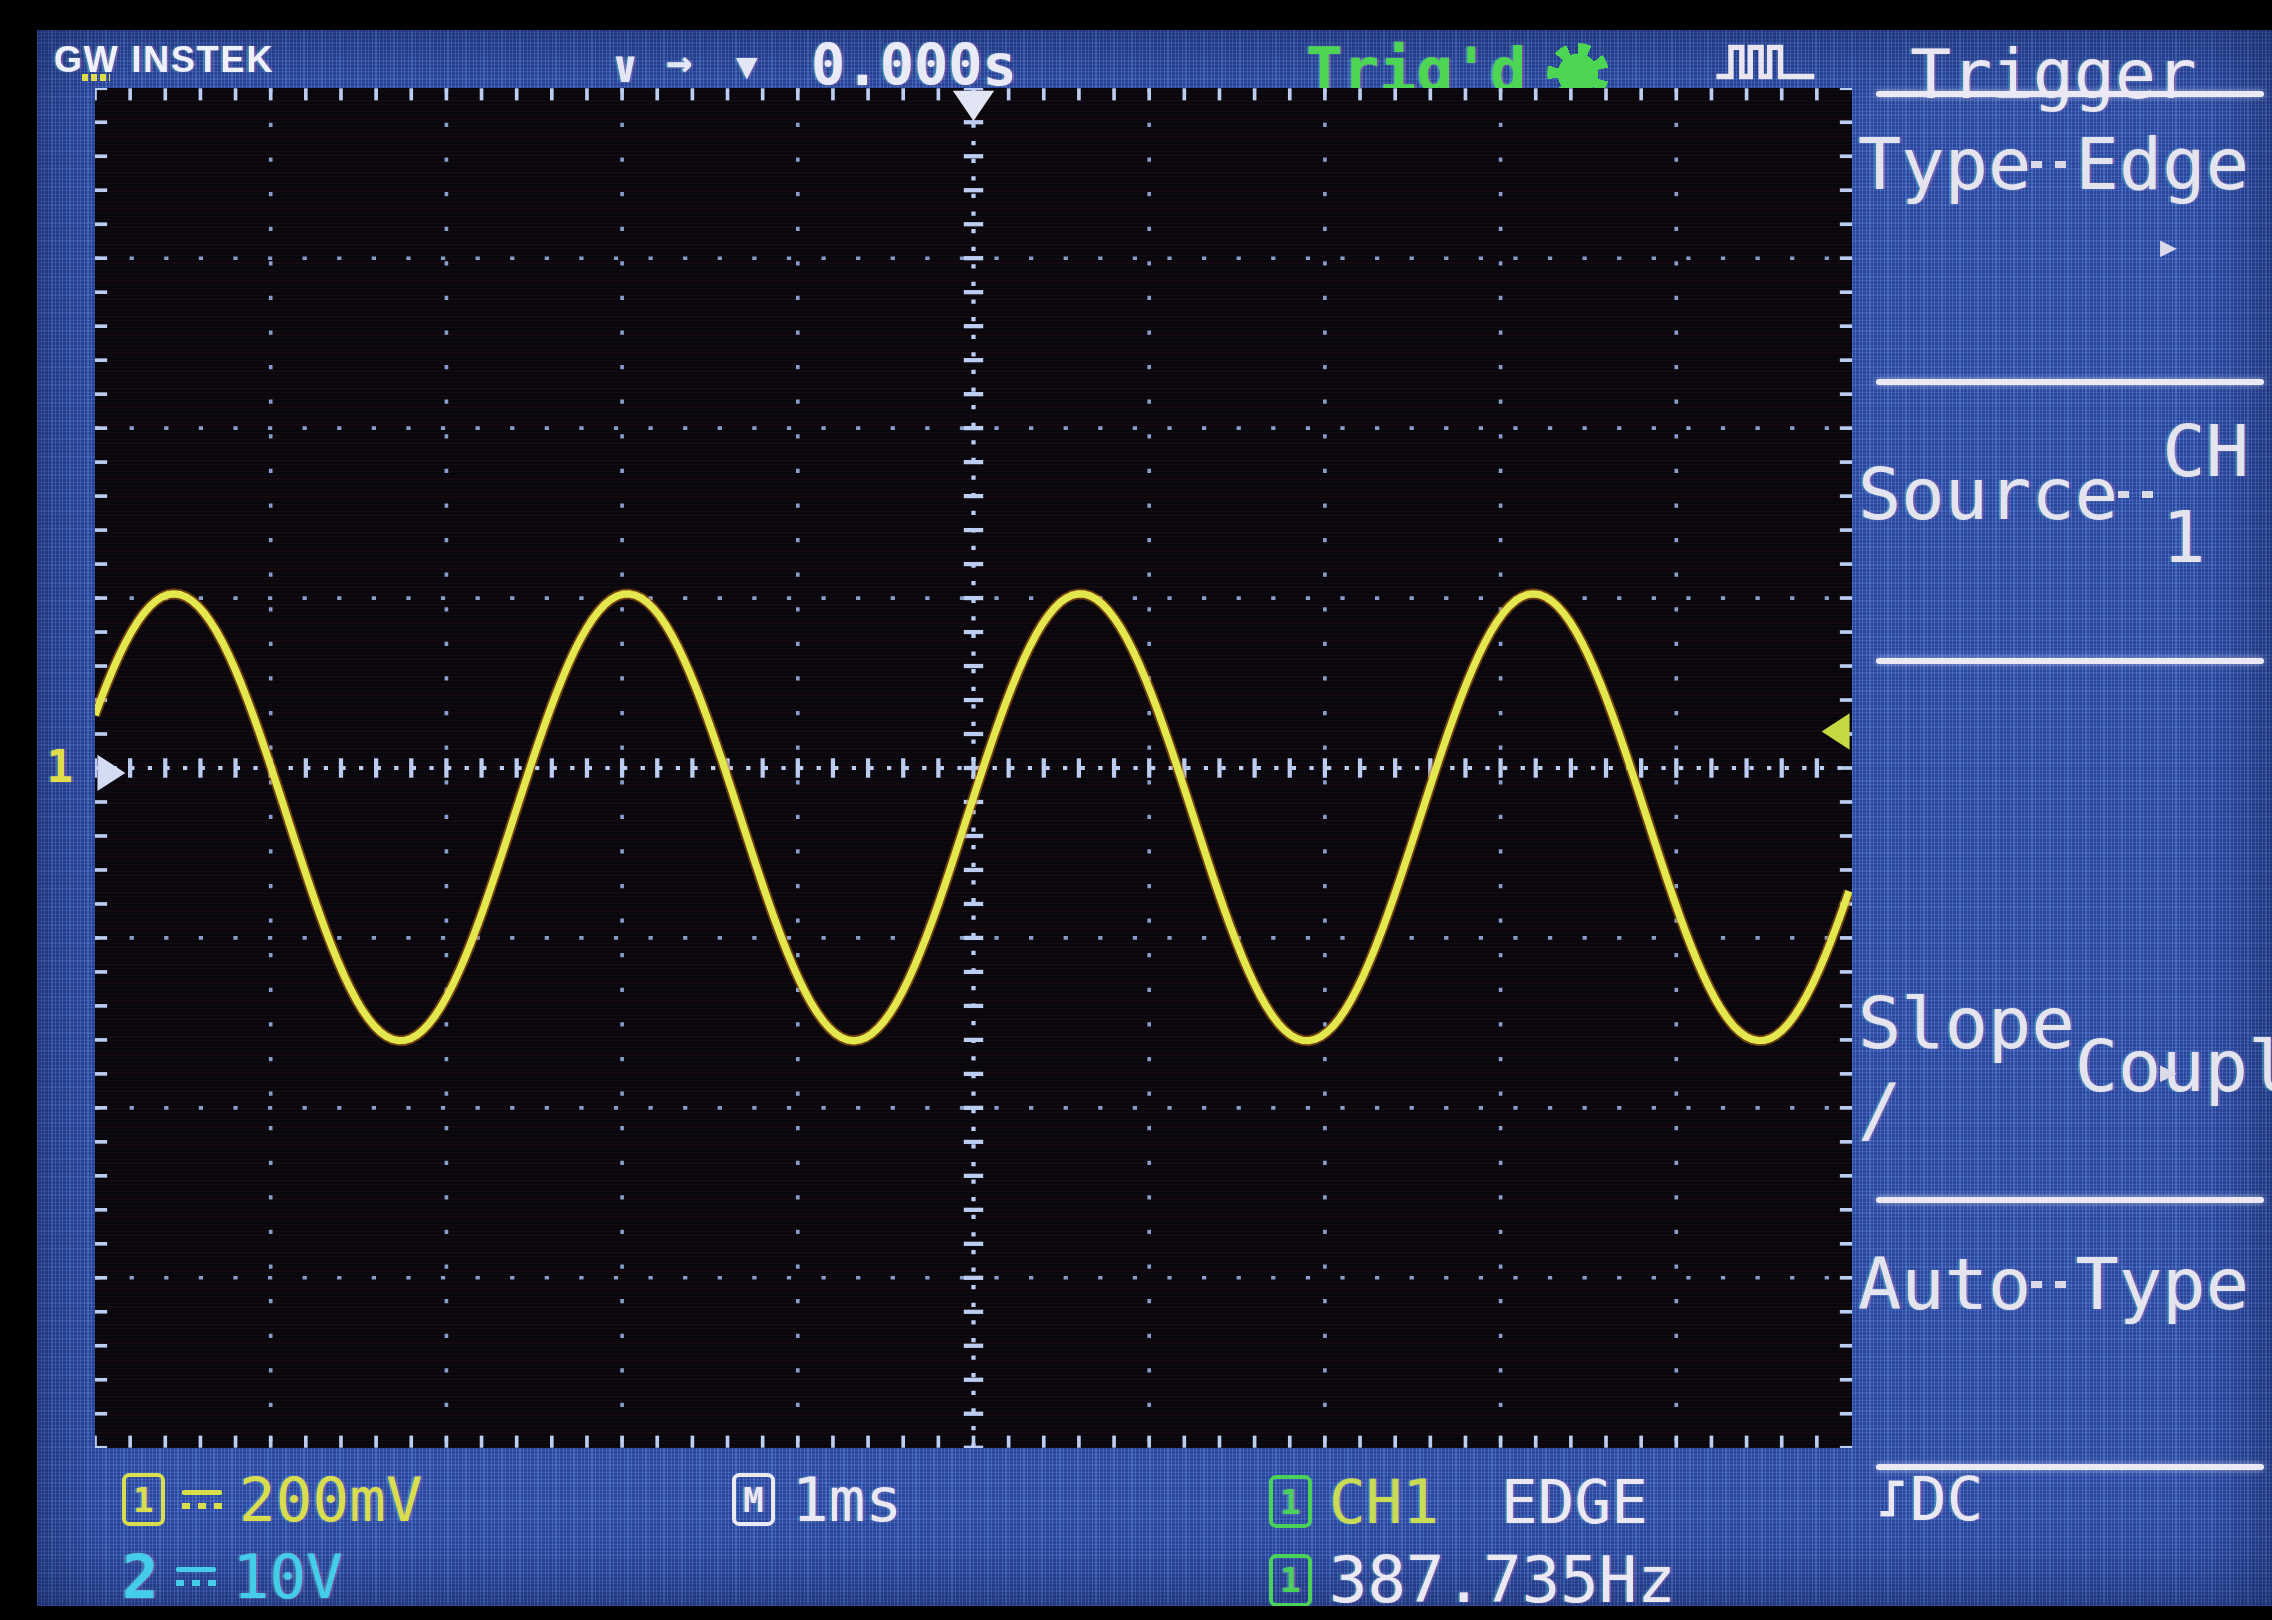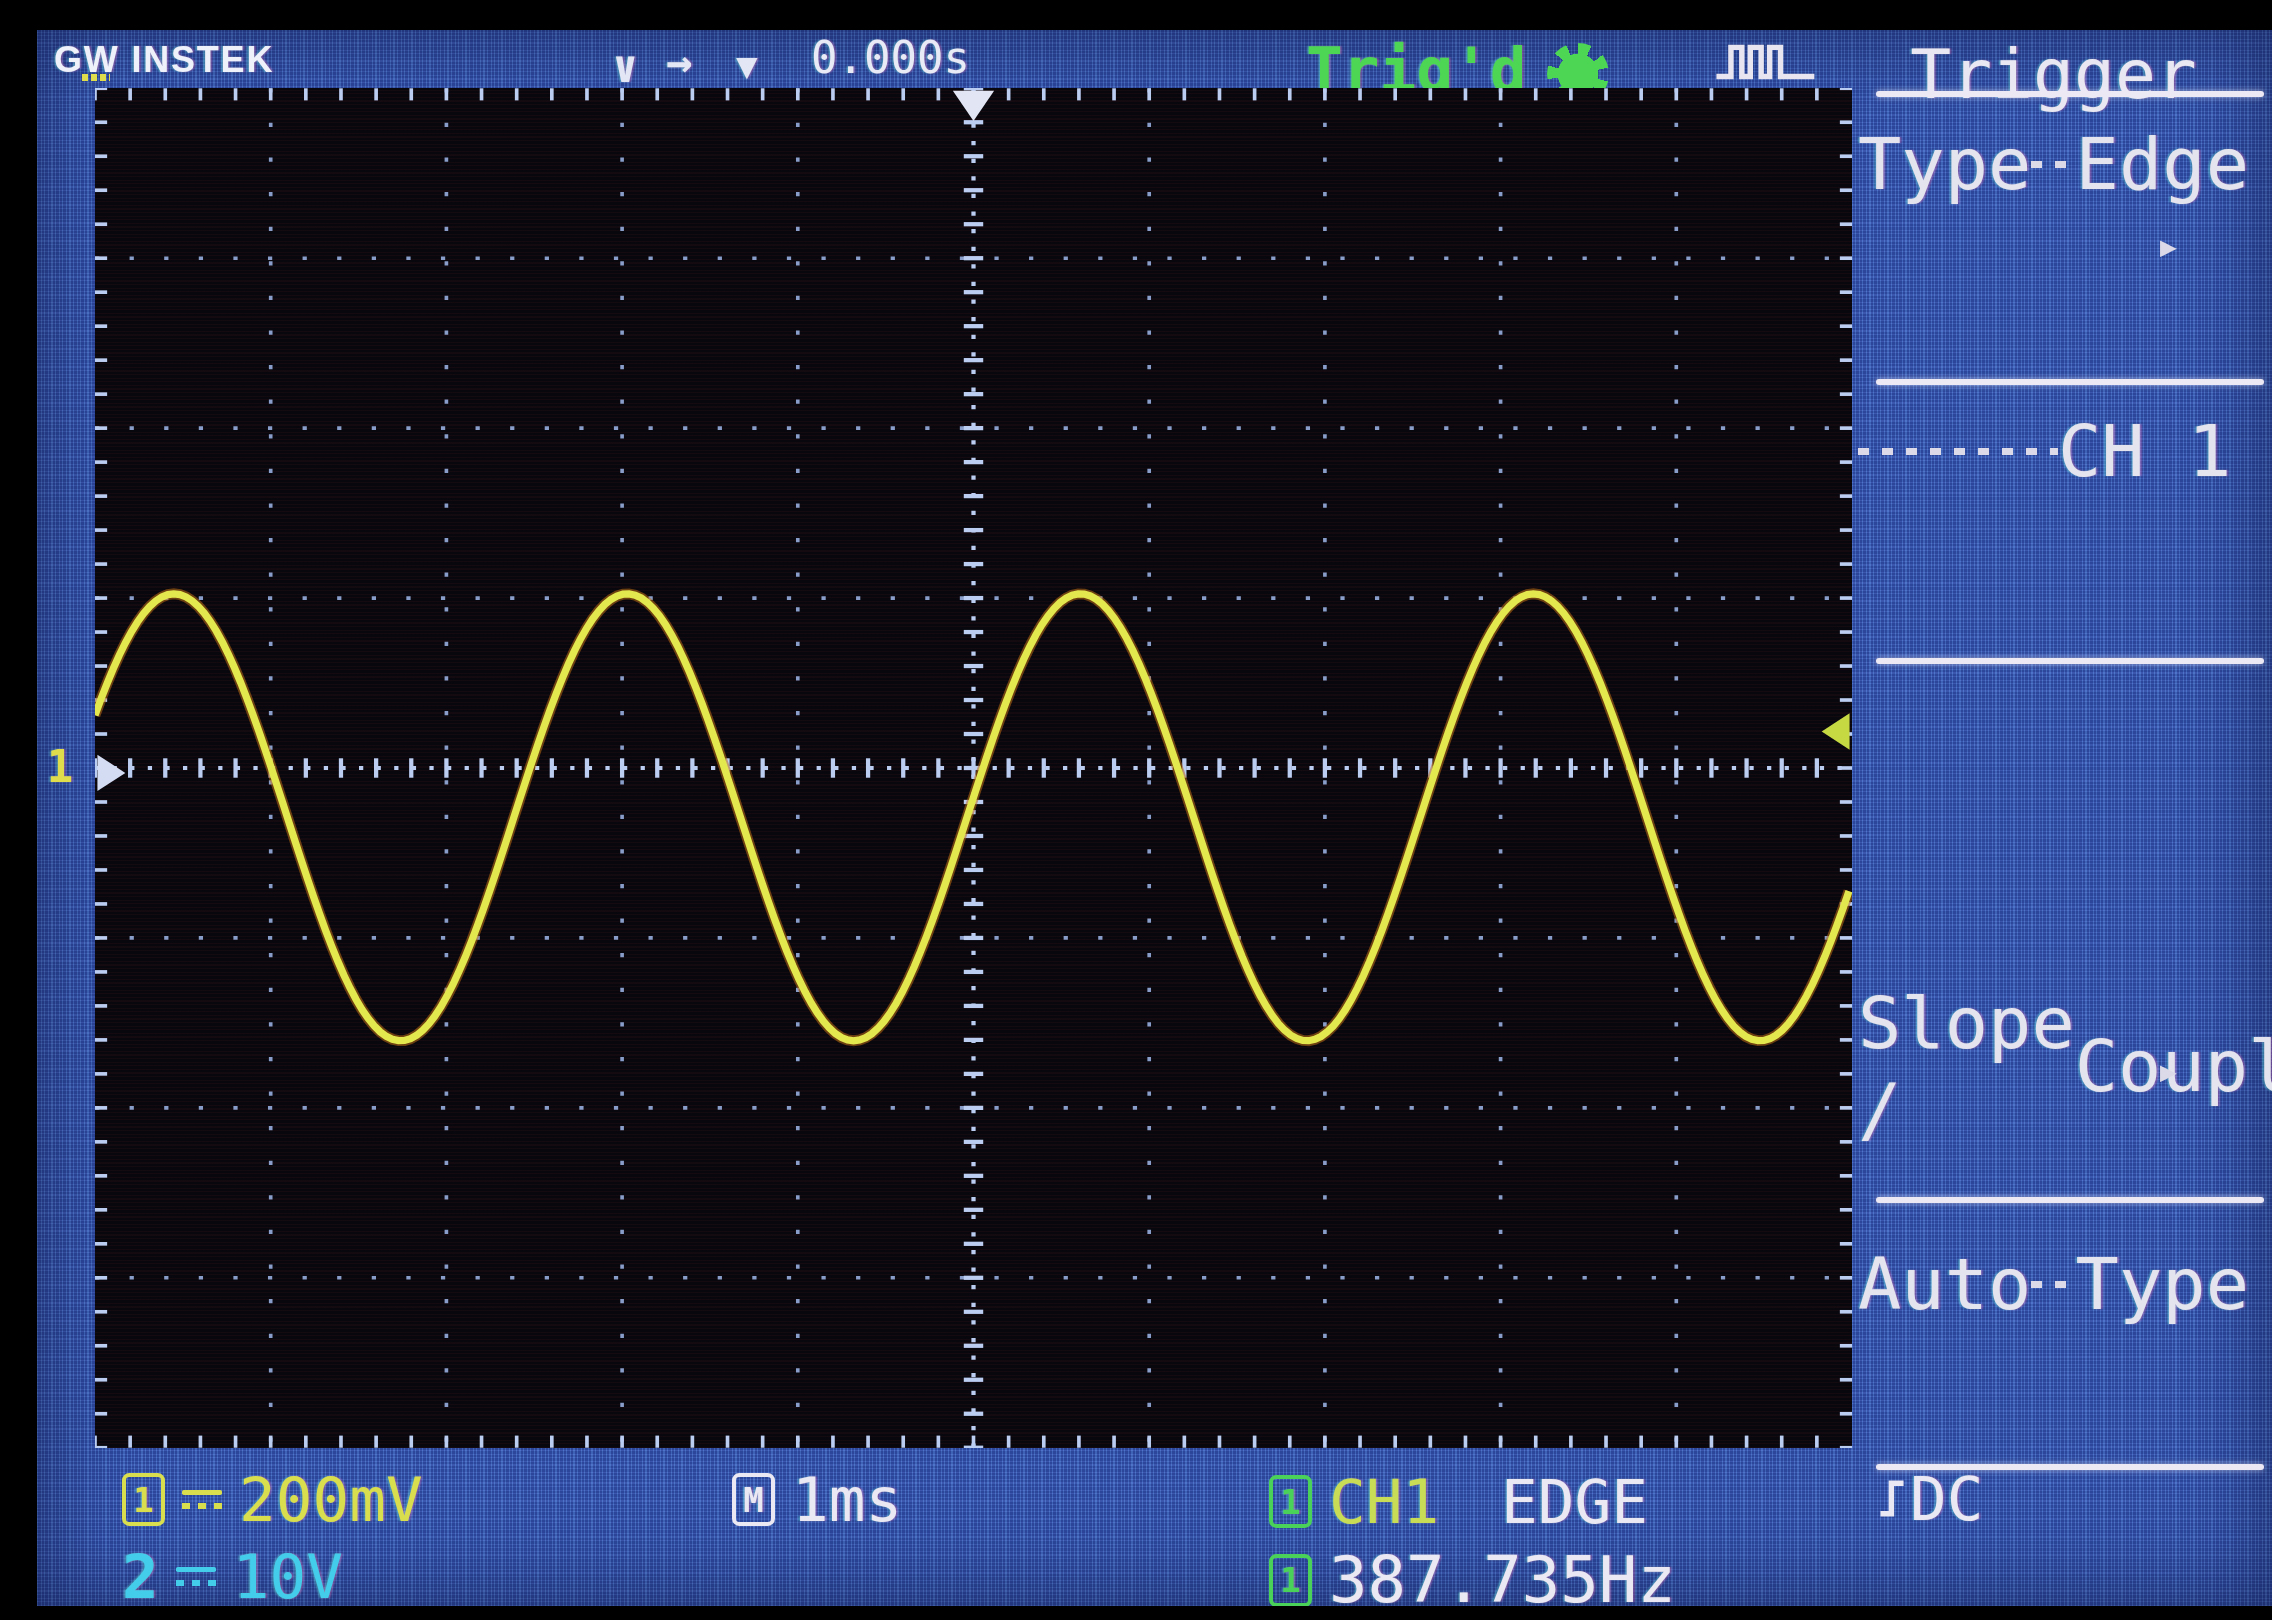--- a/index.html
+++ b/index.html
@@ -16,21 +16,21 @@
 
   
   .logo{position:absolute;left:17px;top:8.5px;color:#eef0fa;font-family:"Liberation Sans",sans-serif;
         font-weight:bold;font-size:36px;letter-spacing:1.8px;}
   .logo-accent{position:absolute;left:45px;top:44px;width:28px;height:7.3px;
         background:repeating-linear-gradient(90deg,#e0dd4c 0 5.5px,transparent 5.5px 9px);}
   .hpos-icon{position:absolute;color:#e3e7f5;font-weight:bold;}
   .i-check{left:575px;top:11px;font-size:44px;}
   .i-arrow{left:629px;top:6px;font-size:44px;}
   .i-tri{left:699px;top:14.6px;font-size:36px;}
-  .hpos-time{position:absolute;left:774px;top:2.4px;font-size:44px;font-weight:normal;color:#e8eaf6;}
+  .hpos-time{position:absolute;left:774px;top:2.4px;font-size:57px;font-weight:bold;color:#e8eaf6;}
   .trig-group{position:absolute;left:1269px;top:3.6px;display:flex;align-items:flex-end;gap:20.6px;}
   .trig-word{font-size:61px;font-weight:bold;color:#4cd653;}
   .gear-icon{display:inline-block;width:62px;height:62px;border-radius:50%;
       background:
         radial-gradient(circle, #4cd653 0 20px, rgba(0,0,0,0) 20.6px),
         repeating-conic-gradient(#4cd653 0deg 26deg, rgba(0,0,0,0) 26deg 52deg);}
   .pulse-icon{position:absolute;left:1677px;top:9.7px;}
   .menu-title{position:absolute;left:1821px;top:4.9px;width:391px;text-align:center;
       font-size:68px;color:#e9e7f2;}
 
@@ -393,20 +393,21 @@
     <div class="mline" style="top:1434px"></div>
 
     <div class="msec crt" style="top:91px">
       <div>Type</div>
       <div class="mdash"></div>
       <div>Edge</div>
     </div>
     <span class="marrow" style="top:200px">▶</span>
 
     <div class="msec crt" style="top:378px">
+      <div>Source</div>
       <div class="mdash"></div>
       <div>CH 1</div>
     </div>
 
     <div class="msec crt" style="top:950px">
       <div>Slope /</div>
       <div>Coupling</div>
     </div>
     <span class="marrow" style="top:1025px">▶</span>
 

